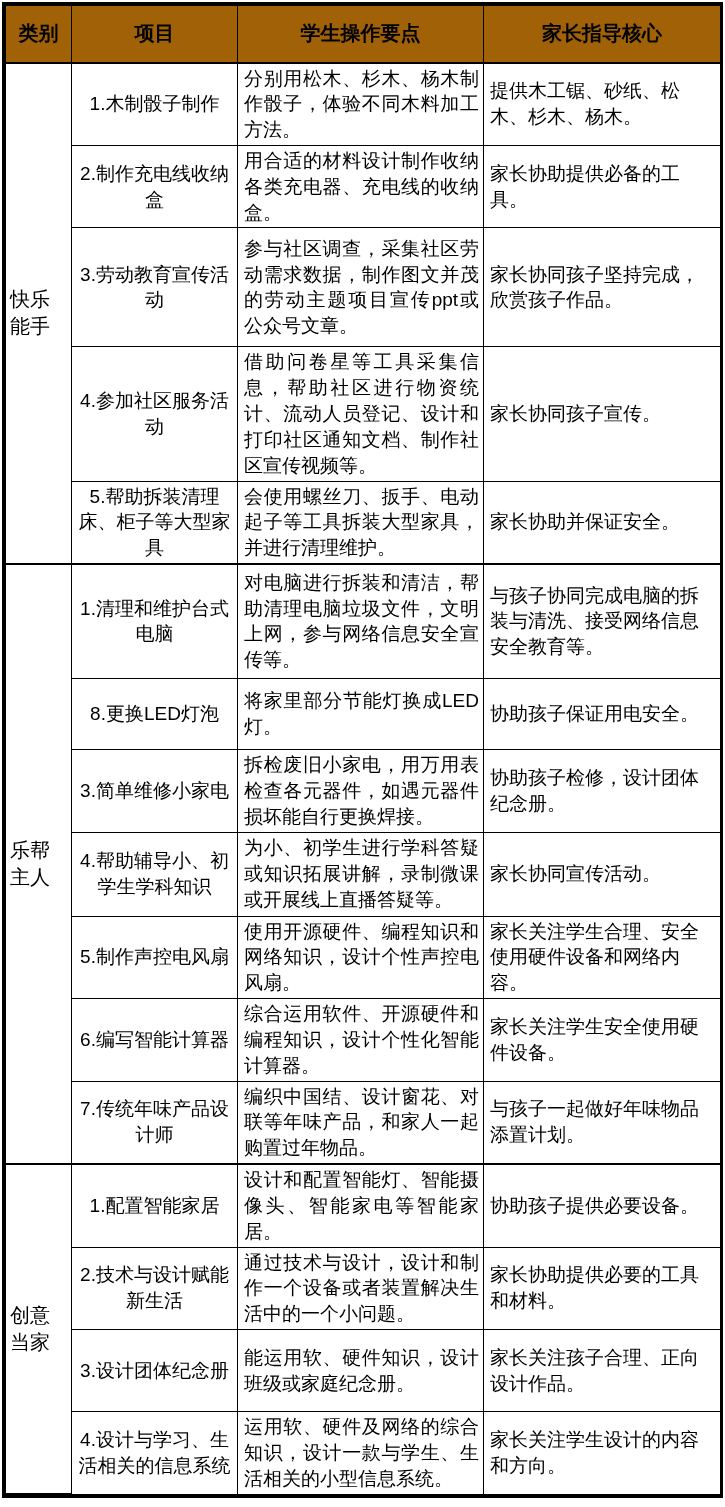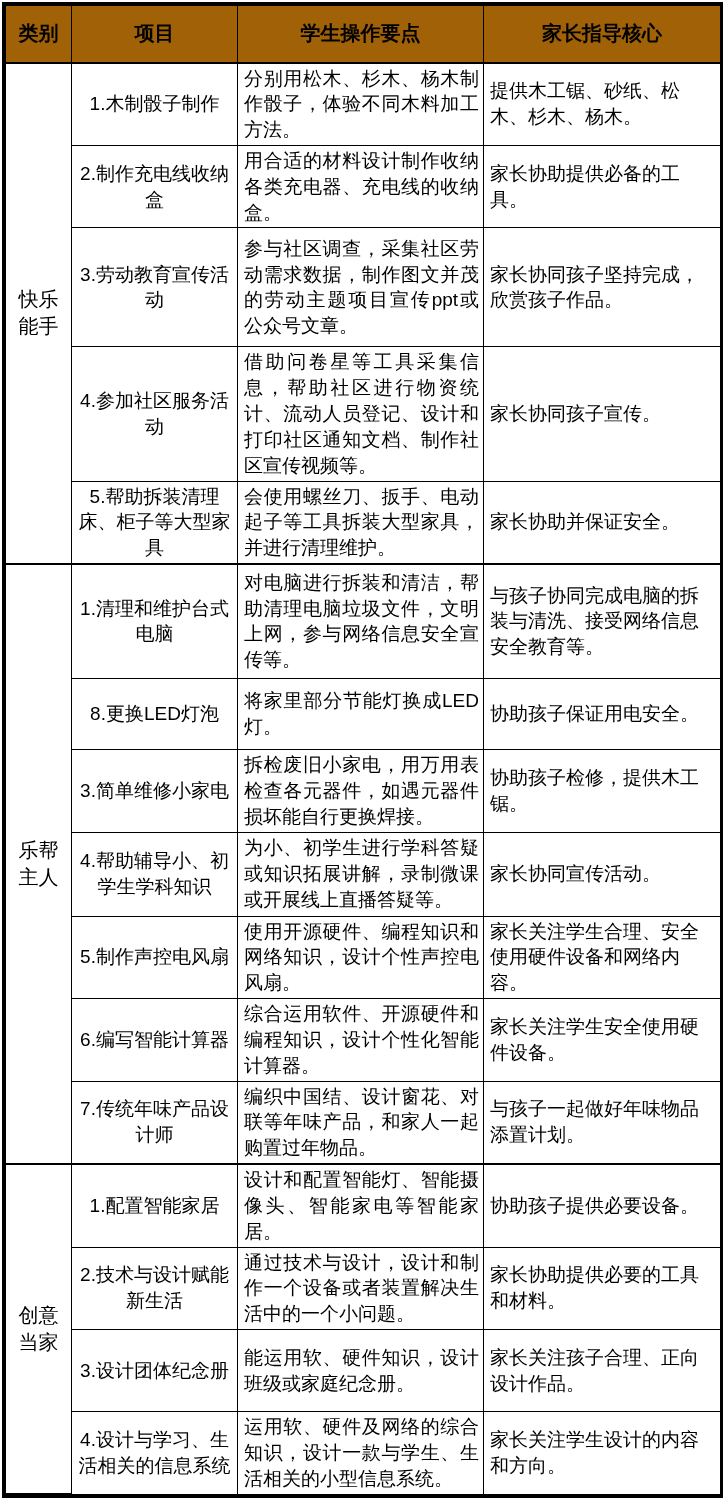--- a/index.html
+++ b/index.html
@@ -46,21 +46,21 @@
     overflow: hidden;
   }
   thead th {
     height: 57px;
     font-size: 20px;
     font-weight: bold;
     text-align: center;
     background: #a16207;
   }
   td.cat {
-    text-align: center;
+    text-align: left;
     font-size: 20px;
     padding: 2px 4px;
     border-top: 2px solid #000;
     border-bottom: 2px solid #000;
   }
   td.proj {
     text-align: center;
     padding: 2px 5px;
   }
   td.pts {
@@ -144,21 +144,21 @@
         <td class="gd">与孩子协同完成电脑的拆装与清洗、接受网络信息安全教育等。</td>
       </tr>
       <tr class="h71">
         <td class="proj">8.更换LED灯泡</td>
         <td class="pts">将家里部分节能灯换成LED灯。</td>
         <td class="gd">协助孩子保证用电安全。</td>
       </tr>
       <tr class="h83">
         <td class="proj">3.简单维修小家电</td>
         <td class="pts">拆检废旧小家电，用万用表检查各元器件，如遇元器件损坏能自行更换焊接。</td>
-        <td class="gd">协助孩子检修，提供木工锯。</td>
+        <td class="gd">协助孩子检修，设计团体纪念册。</td>
       </tr>
       <tr class="h84">
         <td class="proj">4.帮助辅导小、初学生学科知识</td>
         <td class="pts">为小、初学生进行学科答疑或知识拓展讲解，录制微课或开展线上直播答疑等。</td>
         <td class="gd">家长协同宣传活动。</td>
       </tr>
       <tr class="h77">
         <td class="proj">5.制作声控电风扇</td>
         <td class="pts">使用开源硬件、编程知识和网络知识，设计个性声控电风扇。</td>
         <td class="gd">家长关注学生合理、安全使用硬件设备和网络内容。</td>

